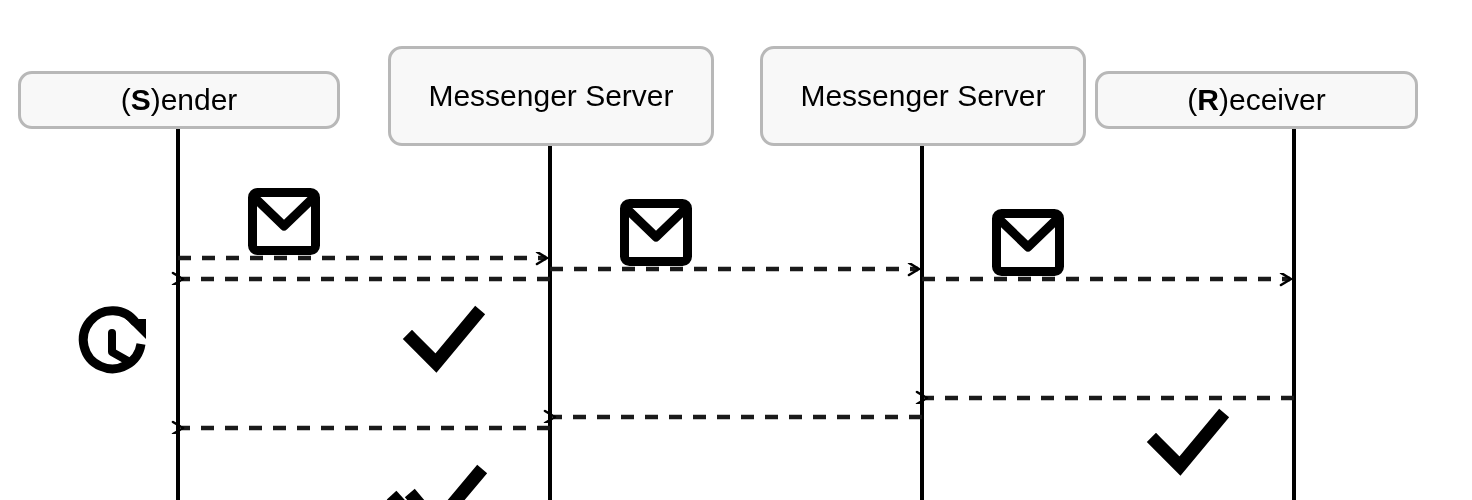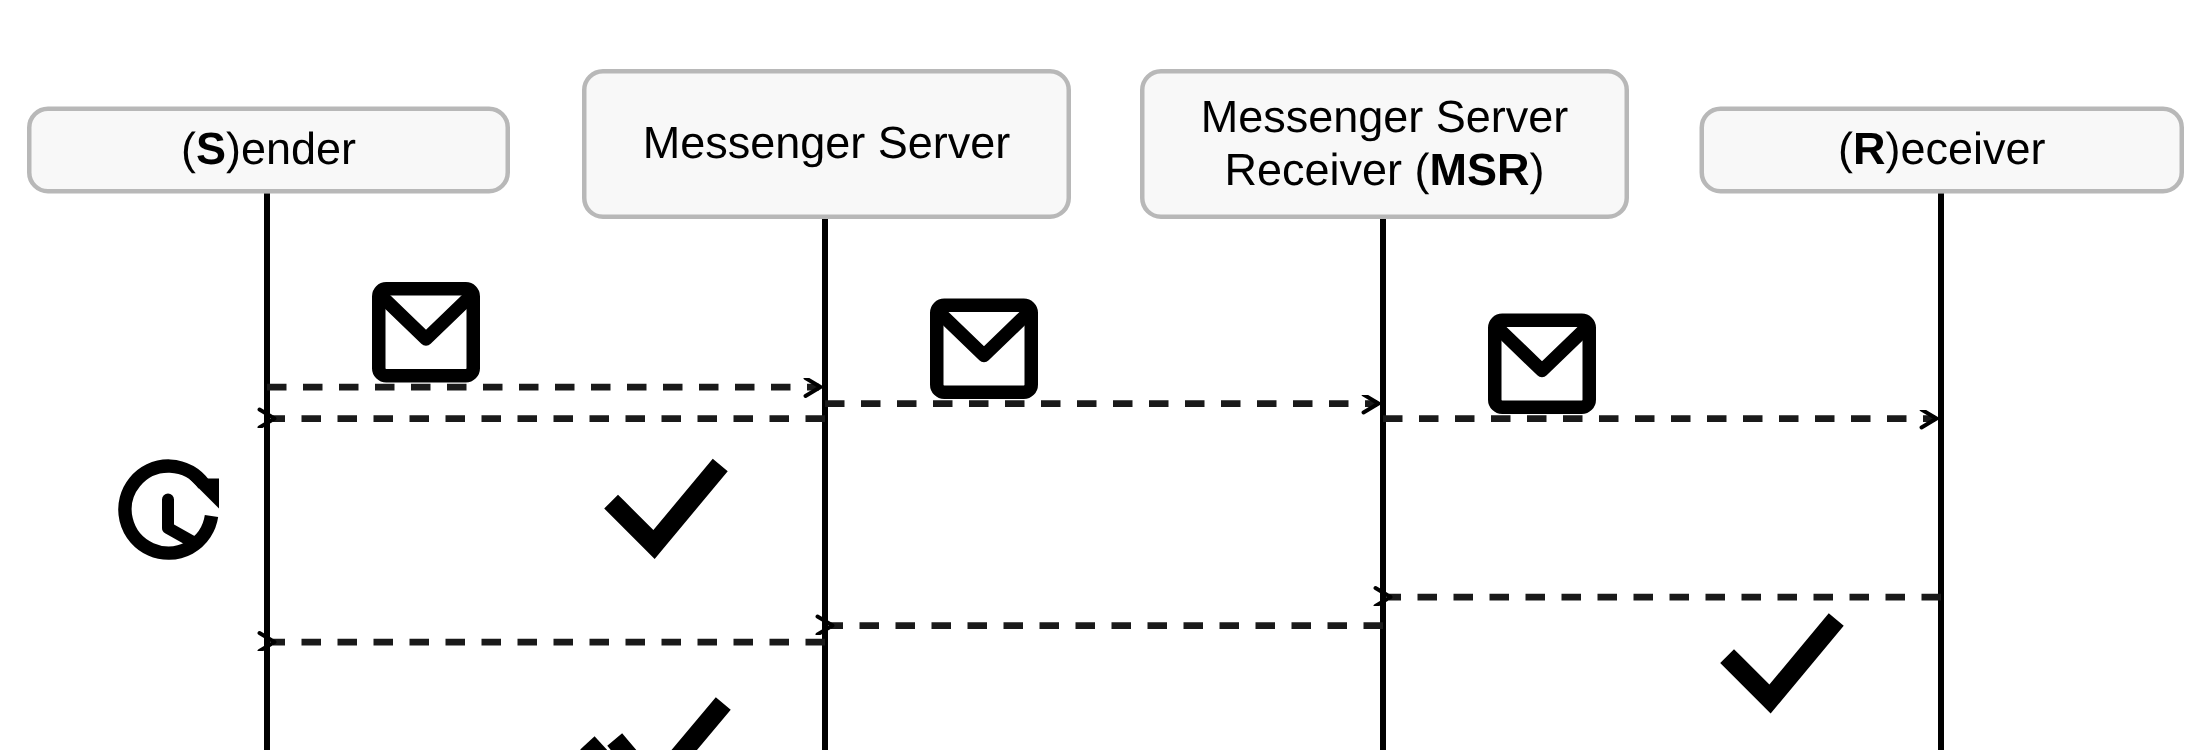--- a/index.html
+++ b/index.html
@@ -37,25 +37,24 @@
 
   <div class="actor-box" id="box-mss" style="left:388px;top:10px;width:326px;height:100px;">
     <span>
         <span class="ln">Messenger Server</span>
       </span>
   </div>
 
   <div class="actor-box" id="box-msr" style="left:760px;top:10px;width:326px;height:100px;">
     <span>
         <span class="ln">Messenger Server</span>
-        <span class="ln">Receiver (<b>MSR</b>)</span>
       </span>
   </div>
 
-  <div class="actor-box" id="box-receiver" style="left:1133px;top:35px;width:323px;height:58px;">
+  <div class="actor-box" id="box-receiver" style="left:1095px;top:35px;width:323px;height:58px;">
     <span>
         <span class="ln">(<b>R</b>)eceiver</span>
       </span>
   </div>
 
   <svg class="layer" viewBox="0 0 1472 500">
     <defs>
       <marker id="arrR" markerWidth="14" markerHeight="14" refX="11" refY="6" orient="auto" markerUnits="userSpaceOnUse">
         <path d="M2,0 L12,6 L2,12" fill="none" stroke="#000" stroke-width="2.6" stroke-linecap="round" stroke-linejoin="round"></path>
       </marker>

